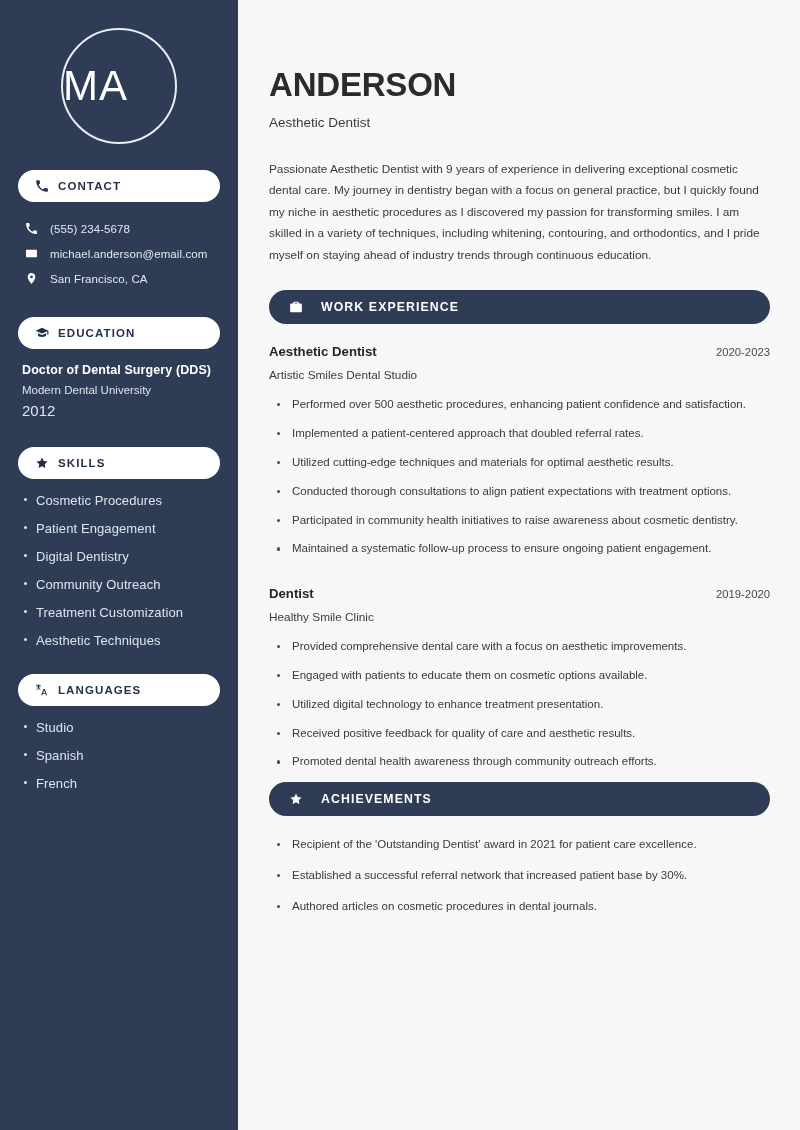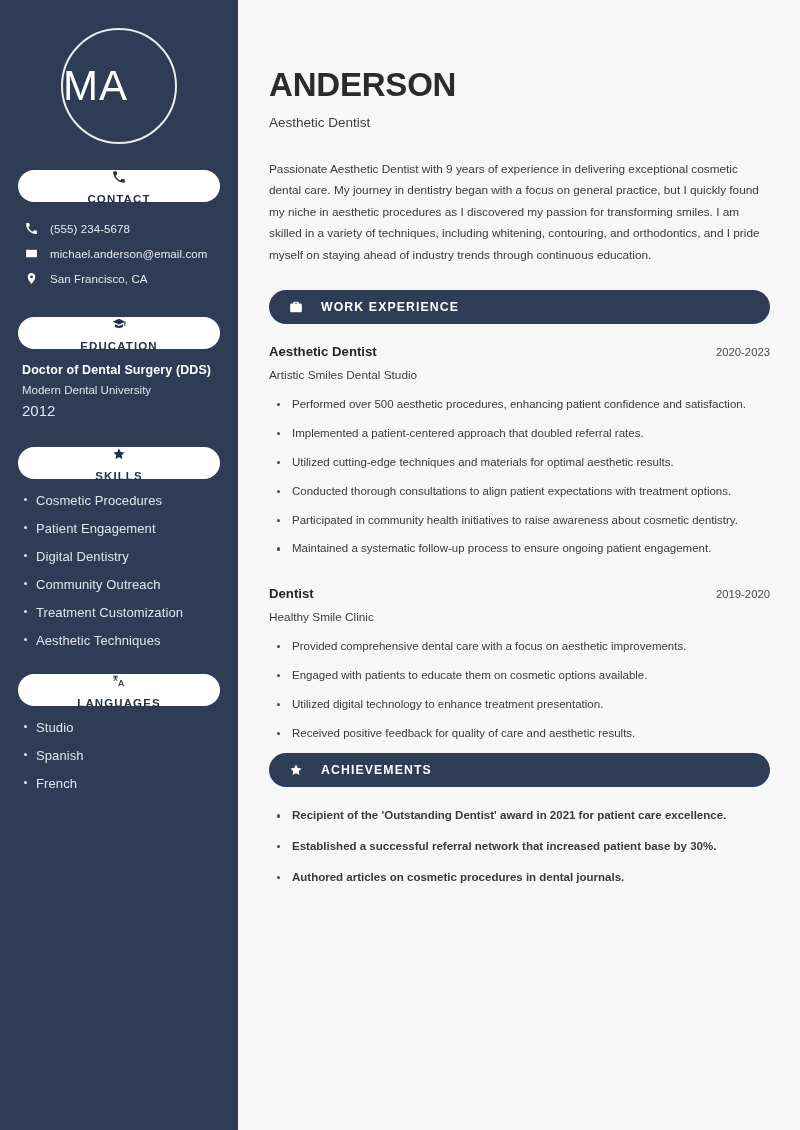--- a/index.html
+++ b/index.html
@@ -55,21 +55,20 @@
 
   .pill {
     background: #ffffff;
     border-radius: 20px;
     height: 32px;
     display: flex;
     align-items: center;
     padding: 0 16px;
     gap: 9px;
     margin-bottom: 14px;
-    flex-direction: column;
   }
   .pill .pill-label {
     color: #24314a;
     font-size: 11.5px;
     font-weight: bold;
     letter-spacing: 1.1px;
   }
   .pill .icon-slot {
     display: flex;
     align-items: center;
@@ -226,21 +225,21 @@
     position: absolute;
     left: 2px;
     top: 7px;
     width: 3.2px;
     height: 3.2px;
     border-radius: 50%;
     background: #4b4b4b;
   }
 
   .job-gap { height: 17px; }
-  .ach-bullets li { margin-bottom: 13px; font-weight: bold; }
+  .ach-bullets li { margin-bottom: 13px; }
 </style>
 </head>
 <body>
 
 <div class="resume">
 
   <aside class="sidebar">
 
     <div class="avatar-wrap">
       <div class="avatar">
@@ -376,20 +375,21 @@
       <div class="job-head">
         <span class="job-role">Dentist</span>
         <span class="job-dates">2019-2020</span>
       </div>
       <div class="job-company">Healthy Smile Clinic</div>
       <ul class="bullets">
         <li>Provided comprehensive dental care with a focus on aesthetic improvements.</li>
         <li>Engaged with patients to educate them on cosmetic options available.</li>
         <li>Utilized digital technology to enhance treatment presentation.</li>
         <li>Received positive feedback for quality of care and aesthetic results.</li>
+        <li>Promoted dental health awareness through community outreach efforts.</li>
       </ul>
     </div>
 
     <div class="sec-pill">
       <span class="icon-slot">
         <svg viewBox="0 0 24 24" fill="currentColor">
             <path d="M12 2.5l2.9 6 6.6.9-4.8 4.6 1.2 6.5L12 17.4 6.1 20.5l1.2-6.5L2.5 9.4l6.6-.9 2.9-6z"></path>
           </svg>
       </span>
       <span class="sec-label">ACHIEVEMENTS</span>

